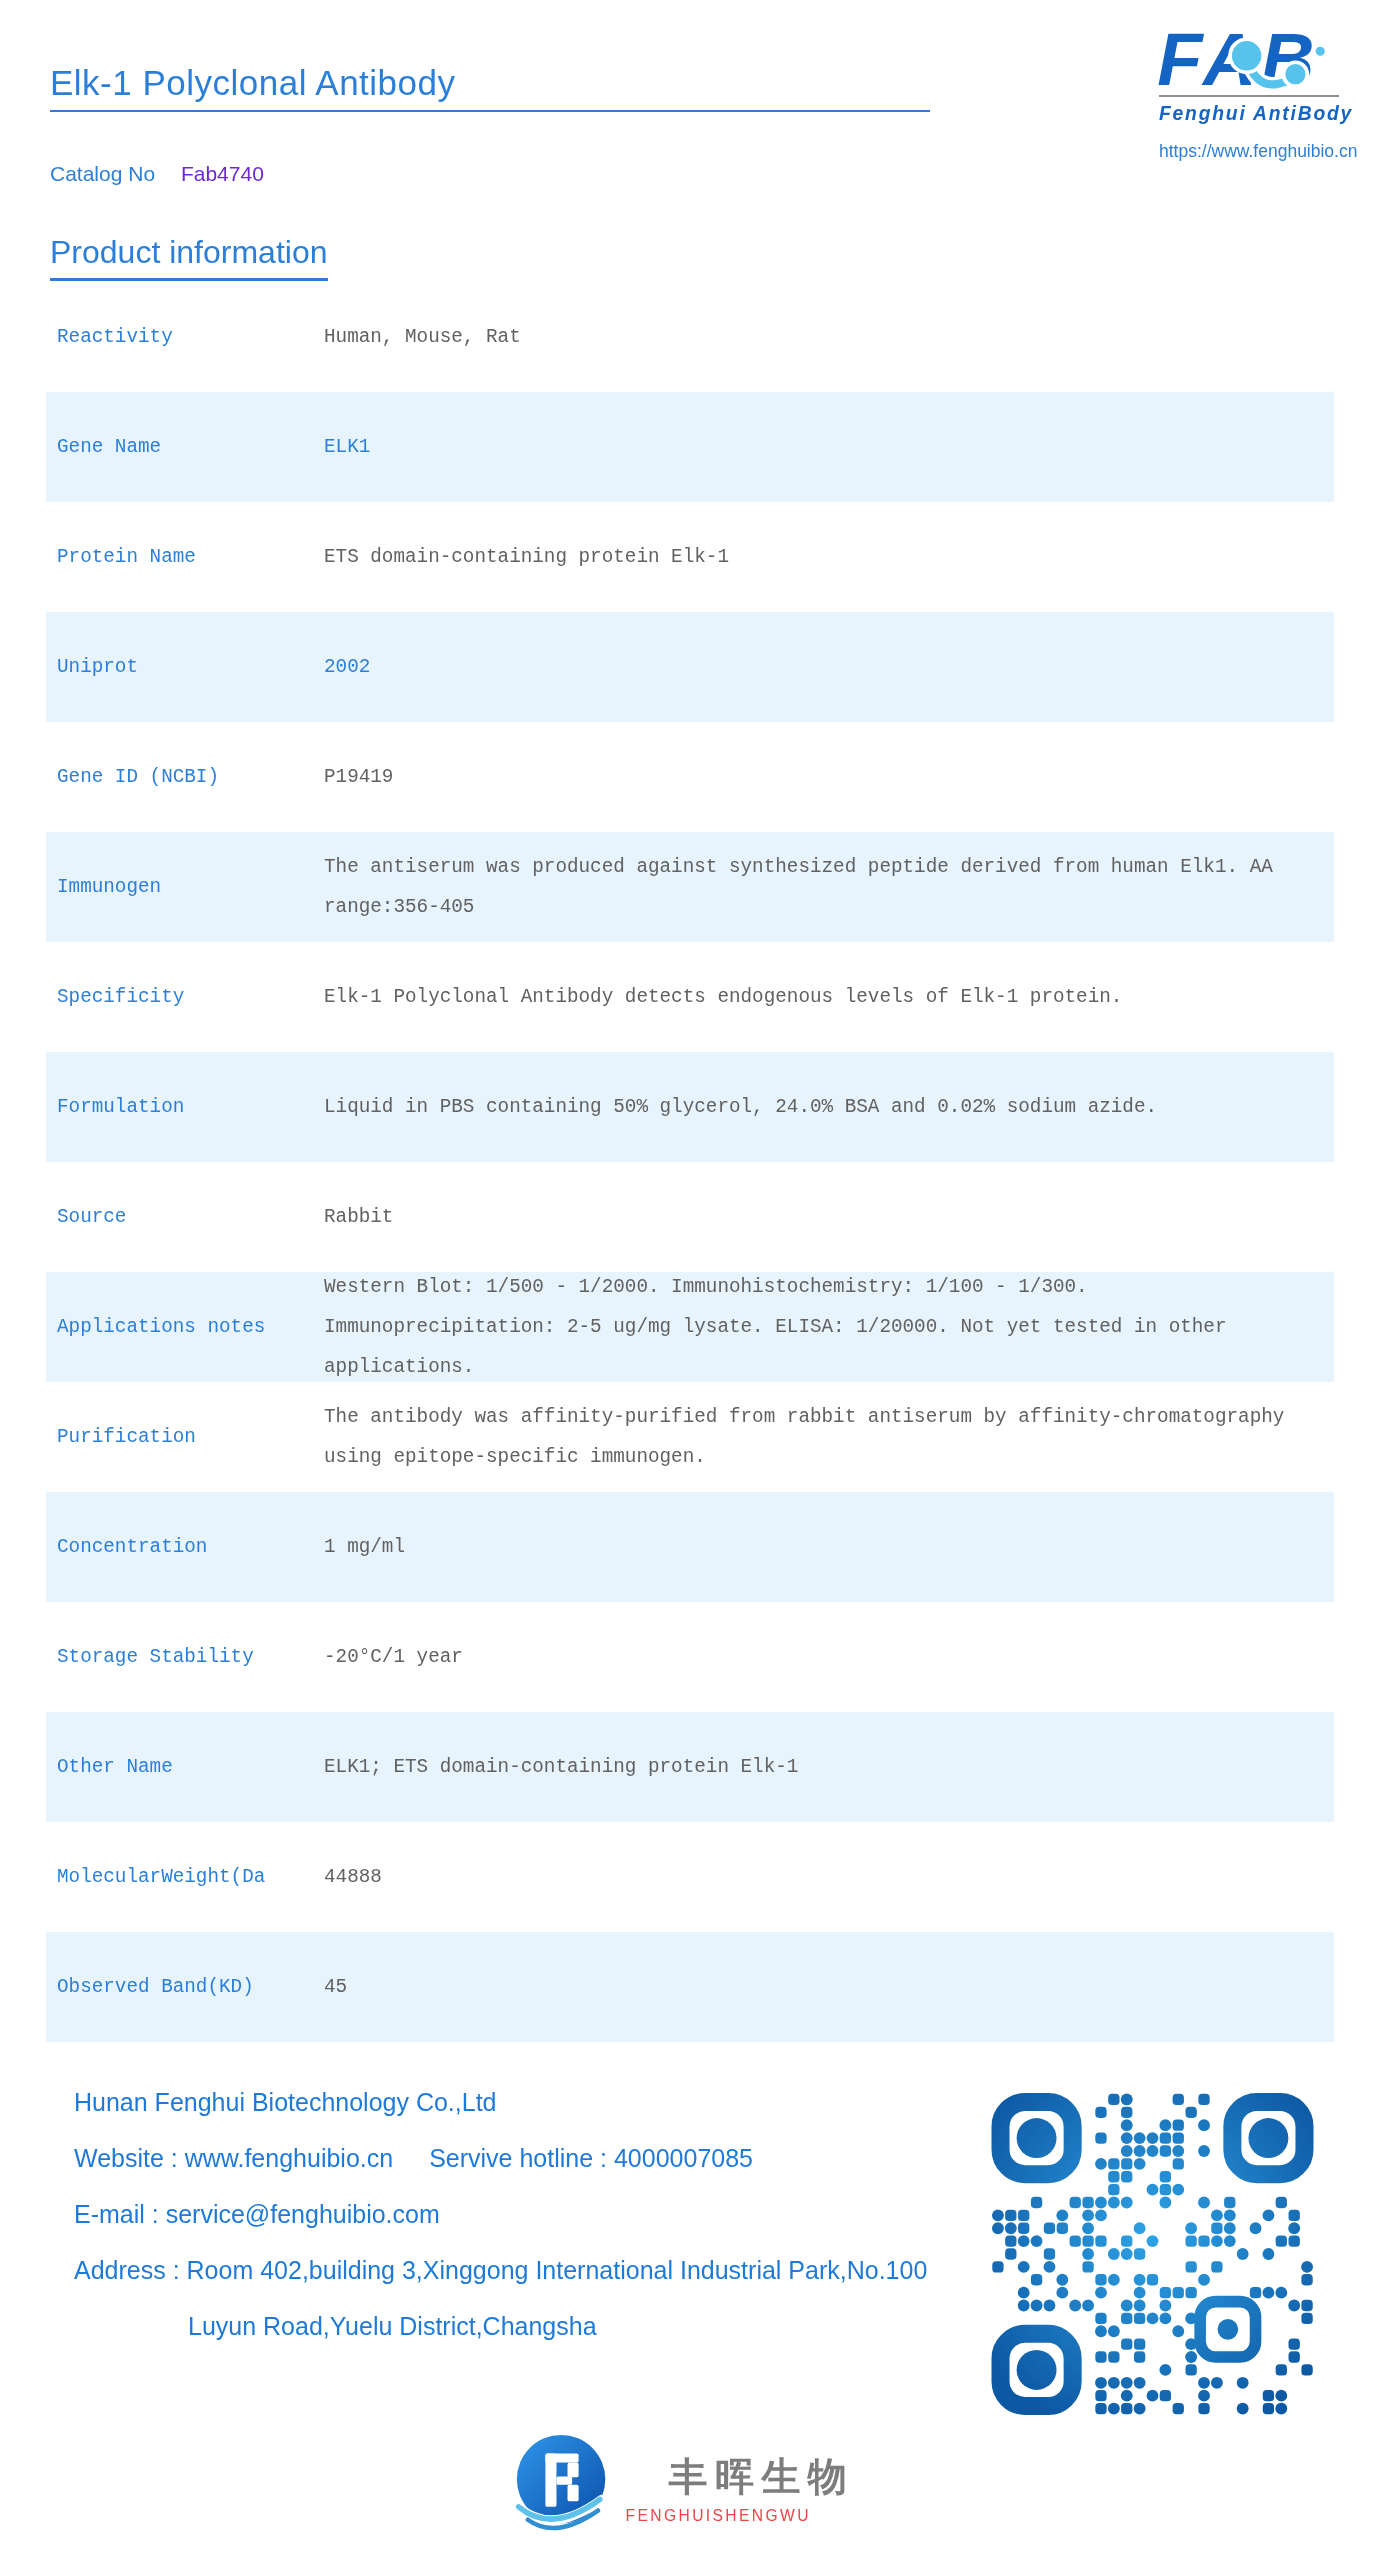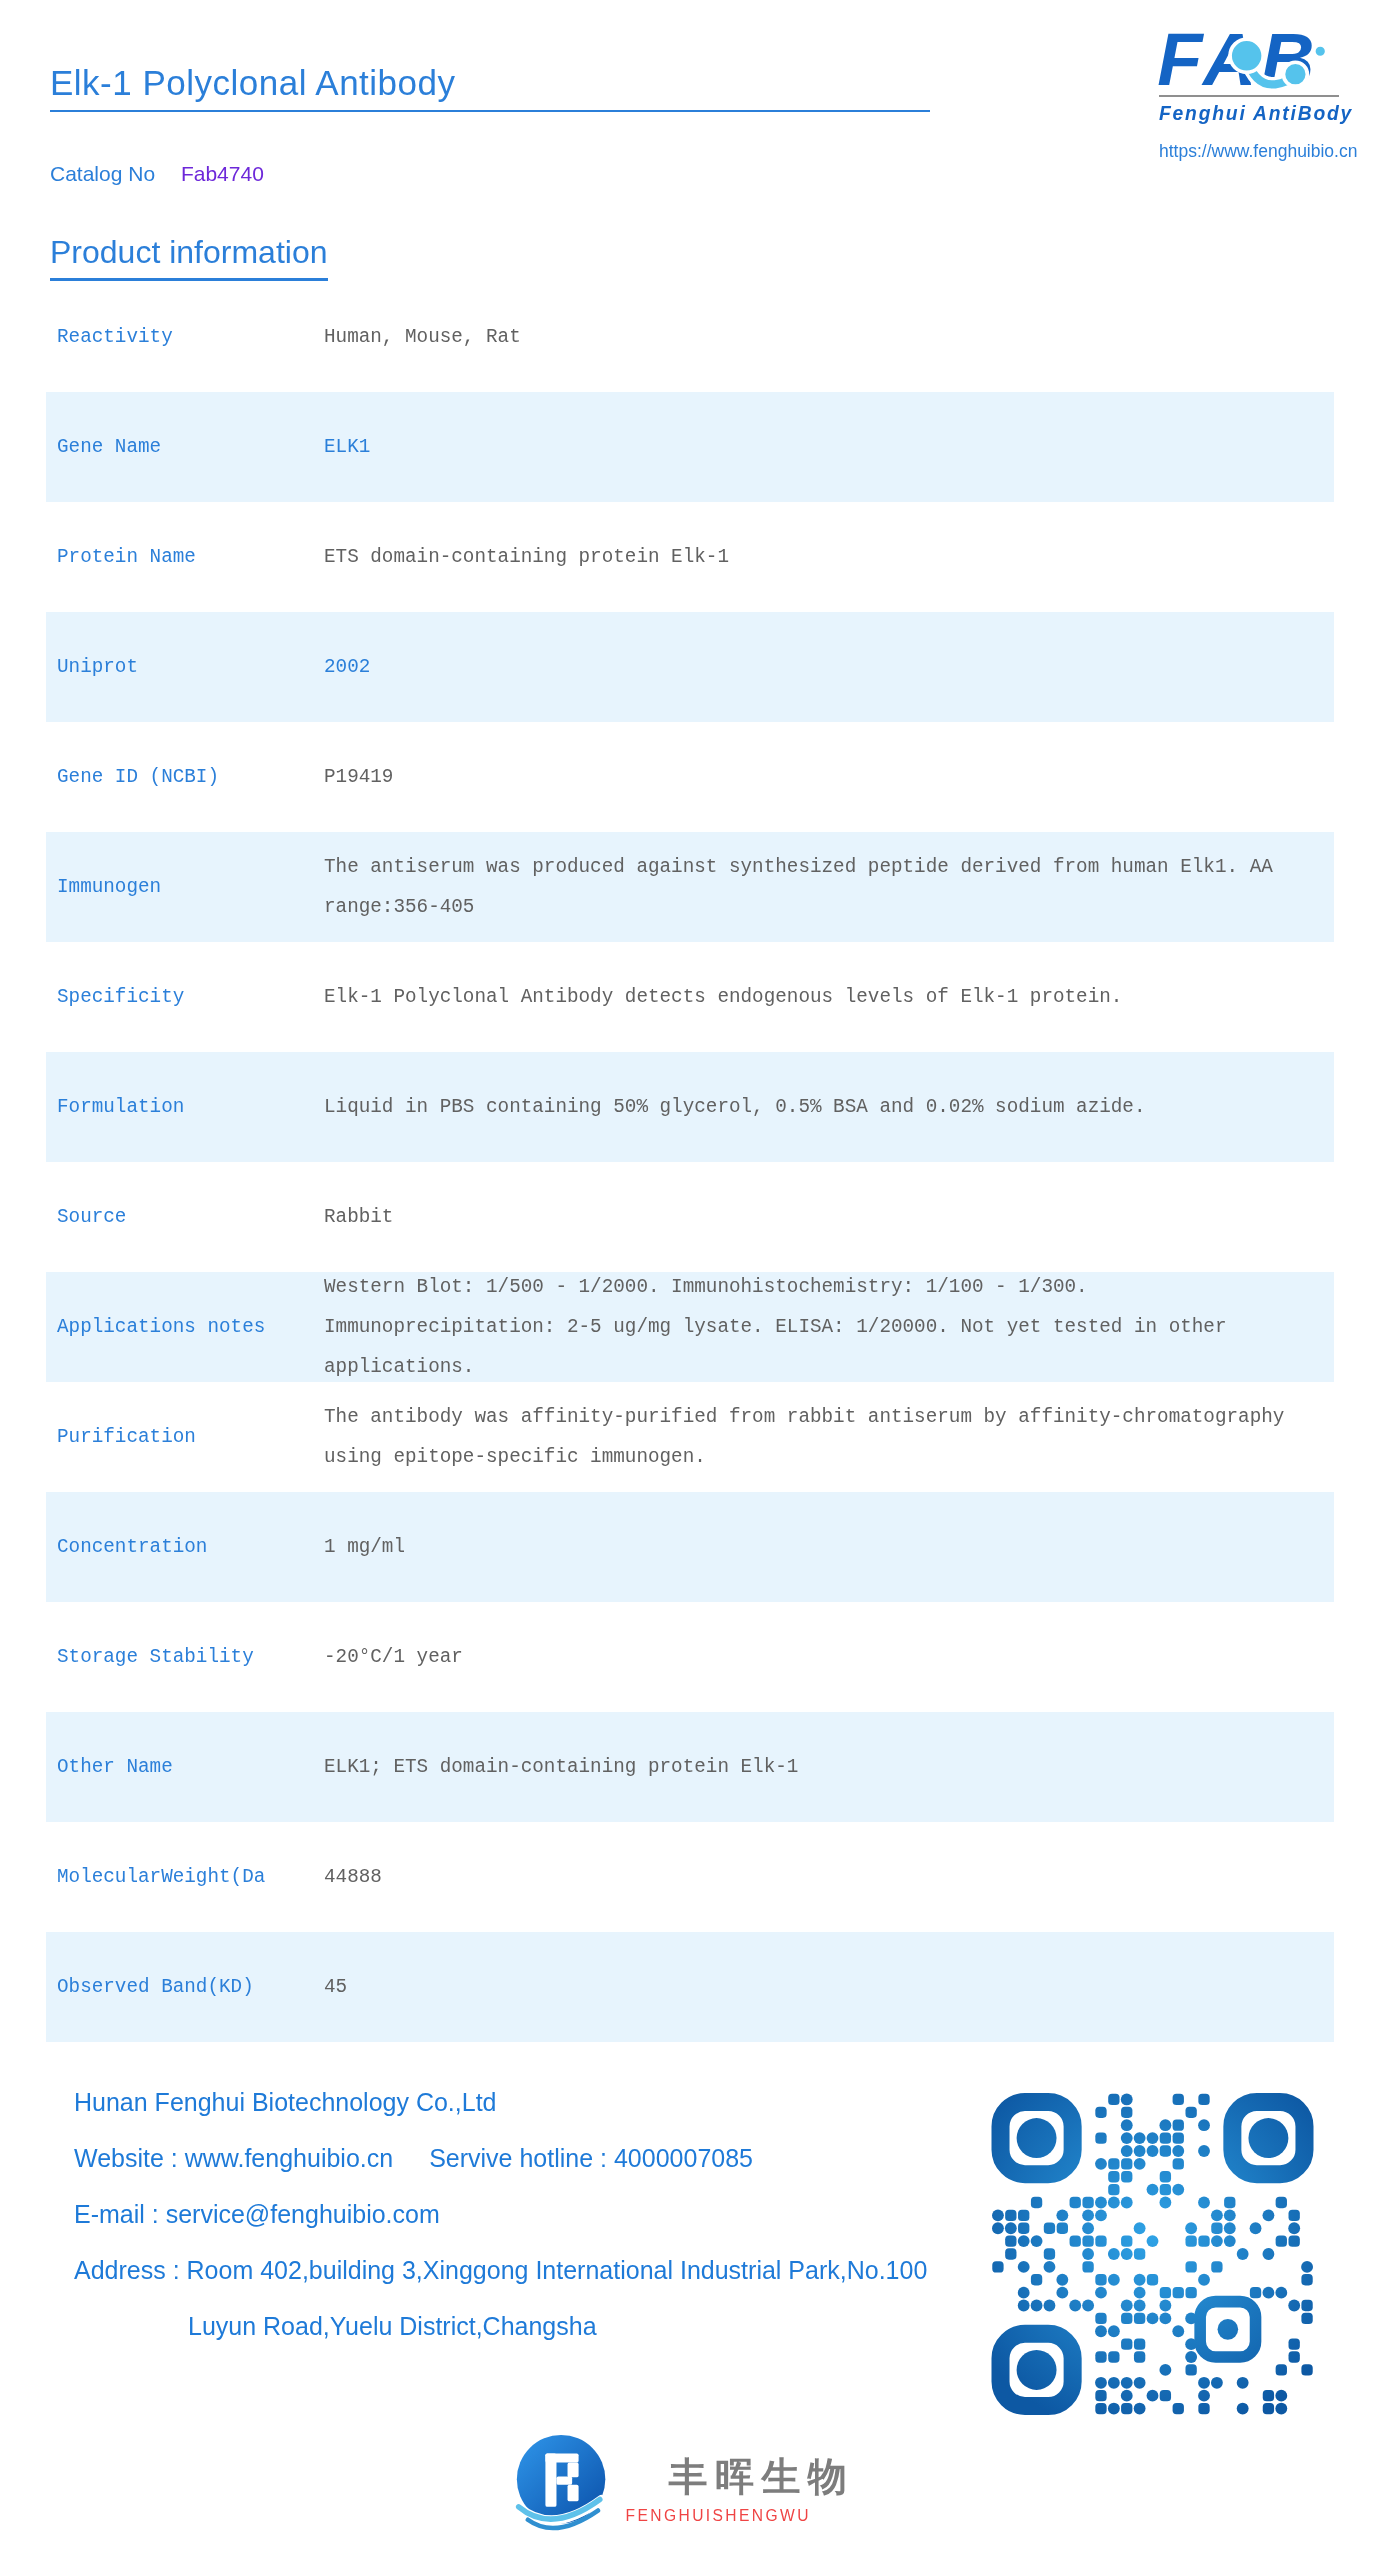--- a/index.html
+++ b/index.html
@@ -112,21 +112,21 @@
       <div class="row alt">
         <div class="cell-label">Immunogen</div>
         <div class="cell-value">The antiserum was produced against synthesized peptide derived from human Elk1. AA range:356-405</div>
       </div>
       <div class="row">
         <div class="cell-label">Specificity</div>
         <div class="cell-value">Elk-1 Polyclonal Antibody detects endogenous levels of Elk-1 protein.</div>
       </div>
       <div class="row alt">
         <div class="cell-label">Formulation</div>
-        <div class="cell-value">Liquid in PBS containing 50% glycerol, 0.5% BSA and 0.02% sodium azide.</div>
+        <div class="cell-value">Liquid in PBS containing 50% glycerol, 24.0% BSA and 0.02% sodium azide.</div>
       </div>
       <div class="row">
         <div class="cell-label">Source</div>
         <div class="cell-value">Rabbit</div>
       </div>
       <div class="row alt">
         <div class="cell-label">Applications notes</div>
         <div class="cell-value">Western Blot: 1/500 - 1/2000. Immunohistochemistry: 1/100 - 1/300. Immunoprecipitation: 2-5 ug/mg lysate. ELISA: 1/20000. Not yet tested in other applications.</div>
       </div>
       <div class="row">

